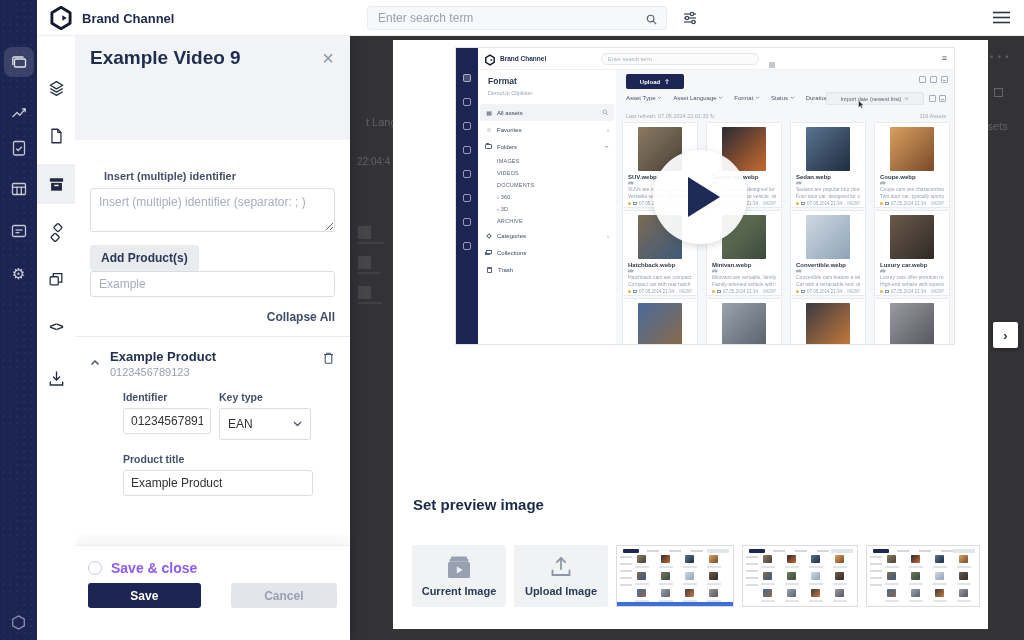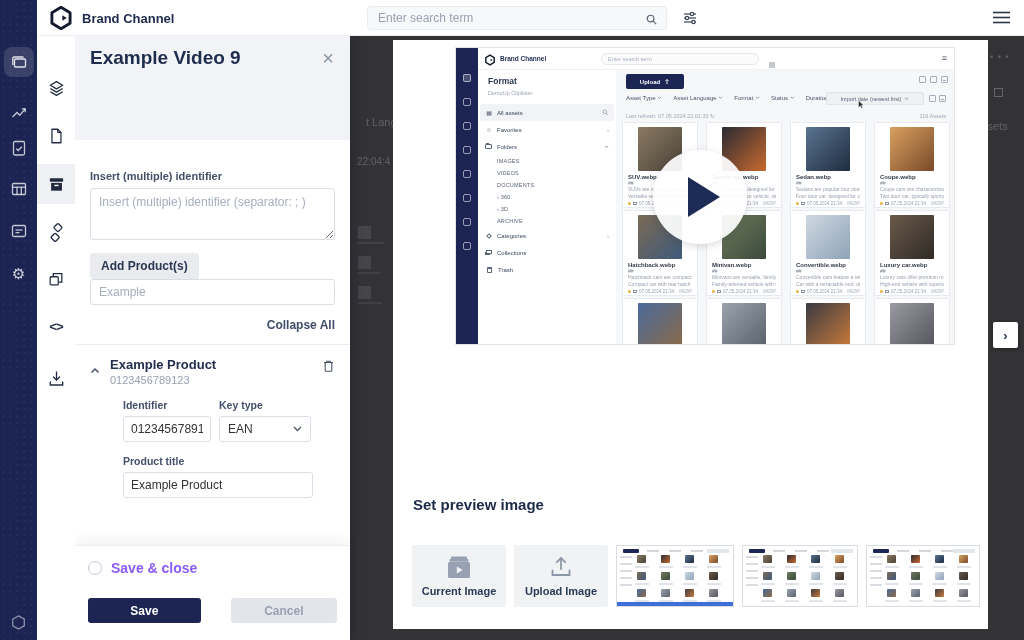--- a/index.html
+++ b/index.html
@@ -31,46 +31,46 @@
   .ts-code { font-family:"Liberation Mono", monospace; font-size:13px; font-weight:bold; letter-spacing:-1px; }
 
   
   .panel { position:absolute; left:75px; top:36px; width:275px; height:604px; background:#fff; z-index:20; box-shadow:3px 0 10px rgba(10,15,35,.28); }
   .panel-head { position:absolute; left:0; top:0; width:100%; height:104px; background:#f1f3f6; padding:11px 15px; }
   .panel-title { font-size:19px; font-weight:bold; color:#1e2c4e; }
   .panel-close { position:absolute; right:12px; top:8px; font-size:20px; color:#8a94a4; cursor:pointer; line-height:1; padding:4px; }
   .panel-meta { margin-top:9px; font-size:11px; font-weight:bold; color:#8d96a8; line-height:14px; }
   .panel-body { position:absolute; top:104px; bottom:95px; left:0; width:100%; padding:14px 15px 0; overflow:hidden; }
   .sec-title { font-size:16px; font-weight:bold; color:#22304e; margin-top:4px; }
-  .fld-label { font-size:11px; font-weight:bold; color:#44506a; margin-top:16px; margin-bottom:6px; }
-  .multi-ta { width:100%; height:52px; border:1px solid #d8dee6; border-radius:3px; resize:vertical; font-family:inherit; font-size:12px; padding:6px 8px; color:#333; outline:none; }
+  .fld-label { font-size:11px; font-weight:bold; color:#44506a; margin-top:16px; margin-bottom:6px;margin-left:14px; }
+  .multi-ta { width:100%; height:44px; border:1px solid #d8dee6; border-radius:3px; resize:vertical; font-family:inherit; font-size:12px; padding:6px 8px; color:#333; outline:none; }
   .multi-ta::placeholder { color:#a6afbe; }
   .btn-gray { display:inline-block; margin-top:9px; background:#e9ebef; border:none; border-radius:3px; font-family:inherit; font-size:12px; font-weight:bold; color:#2a3752; padding:6px 11px; cursor:pointer; }
   .search-row { display:flex; justify-content:space-between; align-items:center; margin-top:16px; margin-bottom:6px; }
   .circle-i { width:12px; height:12px; border:1px solid #b6bfca; border-radius:50%; color:#b6bfca; font-size:8px; display:flex; align-items:center; justify-content:center; font-style:italic; }
   .txt-input { width:100%; height:26px; border:1px solid #d8dee6; border-radius:3px; font-family:inherit; font-size:12px; color:#333; padding:0 8px; outline:none; }
   .txt-input::placeholder { color:#a6afbe; }
   .collapse-link { display:block; text-align:right; font-size:12px; font-weight:bold; color:#3f4d68; margin-top:13px; cursor:pointer; }
   .prod-divider { border:none; border-top:1px solid #e9ecf0; margin:12px -15px 0; }
   .prod-head { display:flex; align-items:flex-start; margin-top:12px; }
   .chev-btn { margin-top:4px; cursor:pointer; }
   .prod-tit-wrap { margin-left:10px; flex:1; }
   .prod-title { font-size:13px; font-weight:bold; color:#22304e; }
   .prod-code { font-size:11px; color:#97a0b0; margin-top:2px; }
   .trash-btn { cursor:pointer; margin-top:2px; }
   .prod-fields { padding-left:33px; }
   .two-col { display:flex; gap:8px; }
   .lbl-sm { font-size:10.5px; font-weight:bold; color:#44506a; margin-top:13px; margin-bottom:5px; }
   .inp-sm { height:26px; border:1px solid #d8dee6; border-radius:3px; font-family:inherit; font-size:12px; color:#333; padding:0 7px; outline:none; }
-  .fake-select { height:26px; border:1px solid #d8dee6; border-radius:3px; font-size:12px; color:#333; padding:0 8px; display:flex; align-items:center; justify-content:space-between; cursor:pointer; background:#fff; }
+  .fake-select { height:32px; border:1px solid #d8dee6; border-radius:3px; font-size:12px; color:#333; padding:0 8px; display:flex; align-items:center; justify-content:space-between; cursor:pointer; background:#fff; }
   .panel-foot { position:absolute; left:0; bottom:0; width:100%; height:95px; background:#fff; border-top:1px solid #eceef2; box-shadow:0 -6px 10px rgba(31,41,70,.05); padding:14px 13px 0; }
   .radio-row { display:flex; align-items:center; gap:9px; }
   .radio { width:14px; height:14px; border:1.5px solid #c5ccd8; border-radius:50%; background:#fff; cursor:pointer; flex:0 0 auto; }
   .radio-lbl { font-size:14px; font-weight:bold; color:#8b5cf6; }
-  .foot-btns { display:flex; gap:30px; margin-top:22px; }
+  .foot-btns { display:flex; gap:30px; margin-top:7px; }
   .btn-save { width:122px; height:25px; background:#1c2553; color:#fff; border:none; border-radius:3px; font-family:inherit; font-size:12px; font-weight:bold; cursor:pointer; }
   .btn-cancel { width:115px; height:25px; background:#e2e6ea; color:#97a1b1; border:none; border-radius:3px; font-family:inherit; font-size:12px; font-weight:bold; cursor:pointer; }
 
   
   .overlay { position:absolute; left:350px; top:36px; width:674px; height:604px; background:#333336; z-index:5; }
   .frag { position:absolute; color:rgba(255,255,255,.22); }
   .frag-sq { position:absolute; width:13px; height:13px; background:#45454a; }
   .frag-line { position:absolute; height:2px; background:#404045; }
   .frag-grid { position:absolute; width:9px; height:9px; border:1px solid rgba(255,255,255,.25); }
 

